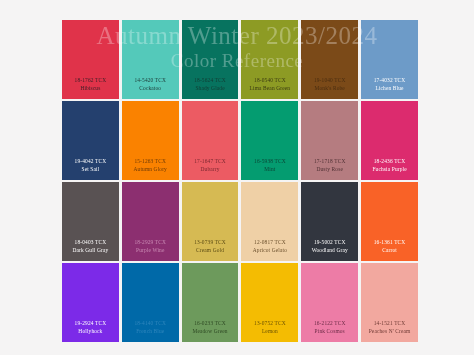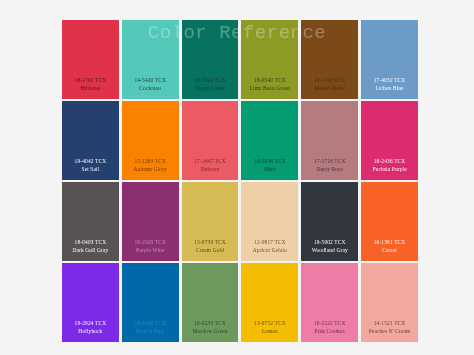--- a/index.html
+++ b/index.html
@@ -37,21 +37,21 @@
   }
   .wm-line1 {
     font-family: "Liberation Serif", serif;
     font-size: 25px;
     letter-spacing: 0.5px;
     line-height: 27px;
     color: rgba(255,255,255,0.30);
     white-space: nowrap;
   }
   .wm-line2 {
-    font-family: Liberation Mono, monospace;
+    font-family: Liberation Serif, serif;
     font-size: 19px;
     letter-spacing: 0.5px;
     line-height: 23px;
     color: rgba(255,255,255,0.30);
     white-space: nowrap;
   }
 
   
   #swatch-grid {
     position: absolute;
@@ -92,20 +92,21 @@
     display: block;
     white-space: nowrap;
   }
 </style>
 </head>
 <body style="background: rgb(245, 244, 244);">
 
 <div id="palette-board">
 
   <div id="watermark">
+    <div class="wm-line1">Autumn Winter 2023/2024</div>
     <div class="wm-line2">Color Reference</div>
   </div>
 
   <div id="swatch-grid">
       <div class="swatch" style="background: rgb(224, 51, 74);">
         <div class="swatch-label" style="color: rgb(58, 31, 38);">
           <span class="swatch-code">18-1762 TCX</span>
           <span class="swatch-name">Hibiscus</span>
         </div>
       </div>

